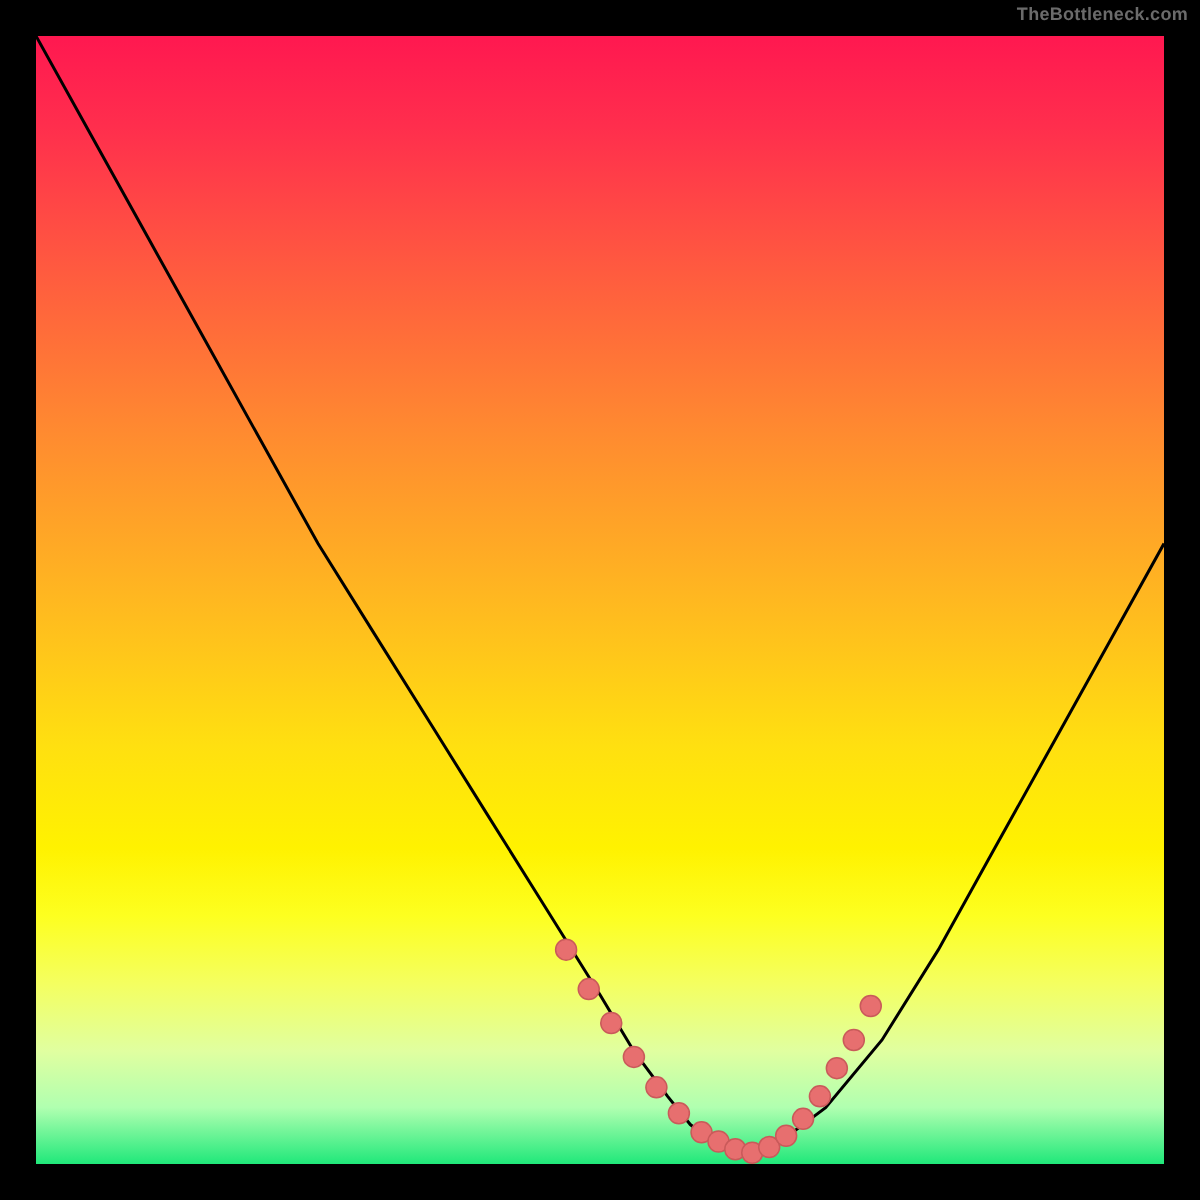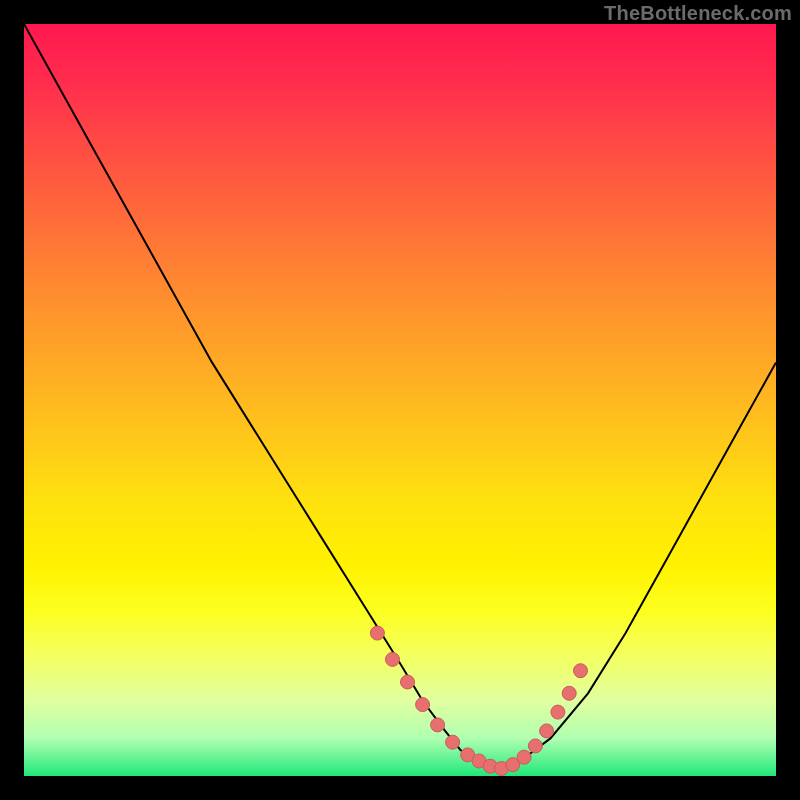--- a/index.html
+++ b/index.html
@@ -40,21 +40,21 @@
     position: absolute;
     inset: 0;
     width: 100%;
     height: 100%;
   }
   .watermark {
     position: absolute;
     top: 2px;
     right: 8px;
     font-family: Arial, Helvetica, sans-serif;
-    font-size: 20px;
+    font-size: 12px;
     font-weight: 600;
     color: #6b6b6b;
     letter-spacing: 0.2px;
     user-select: none;
   }
 </style>
 </head>
 <body>
 <div class="frame">
 

